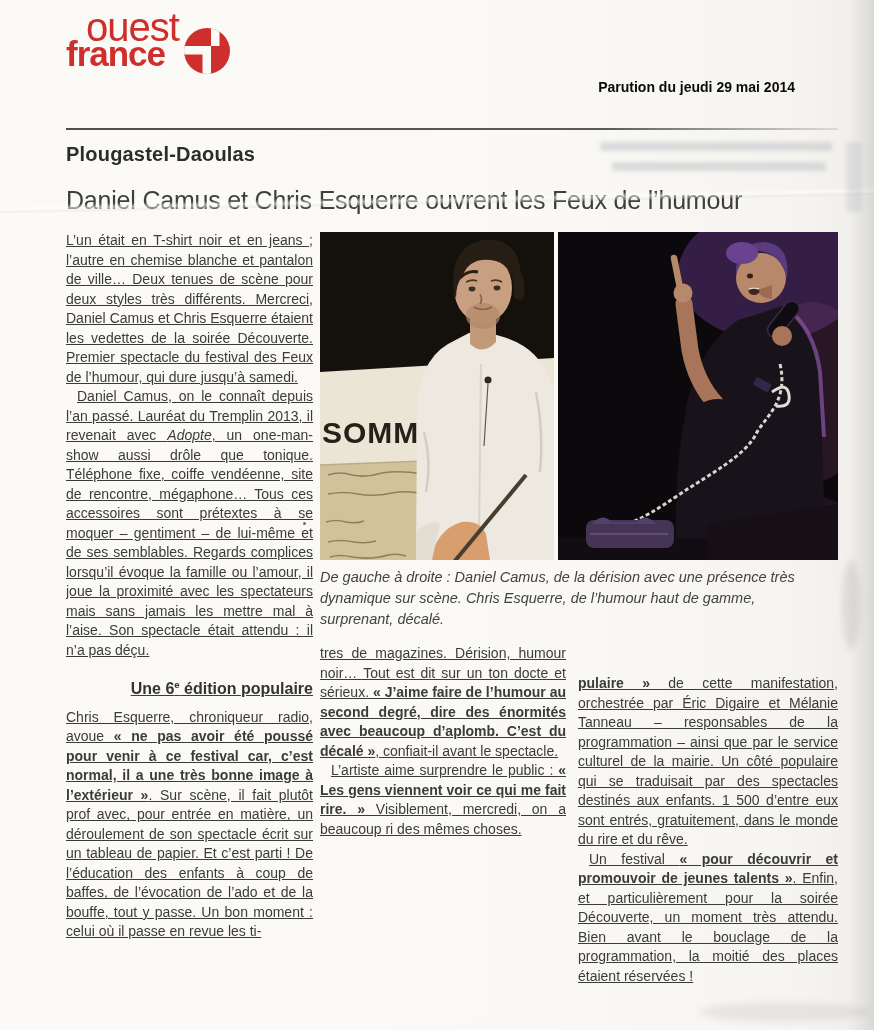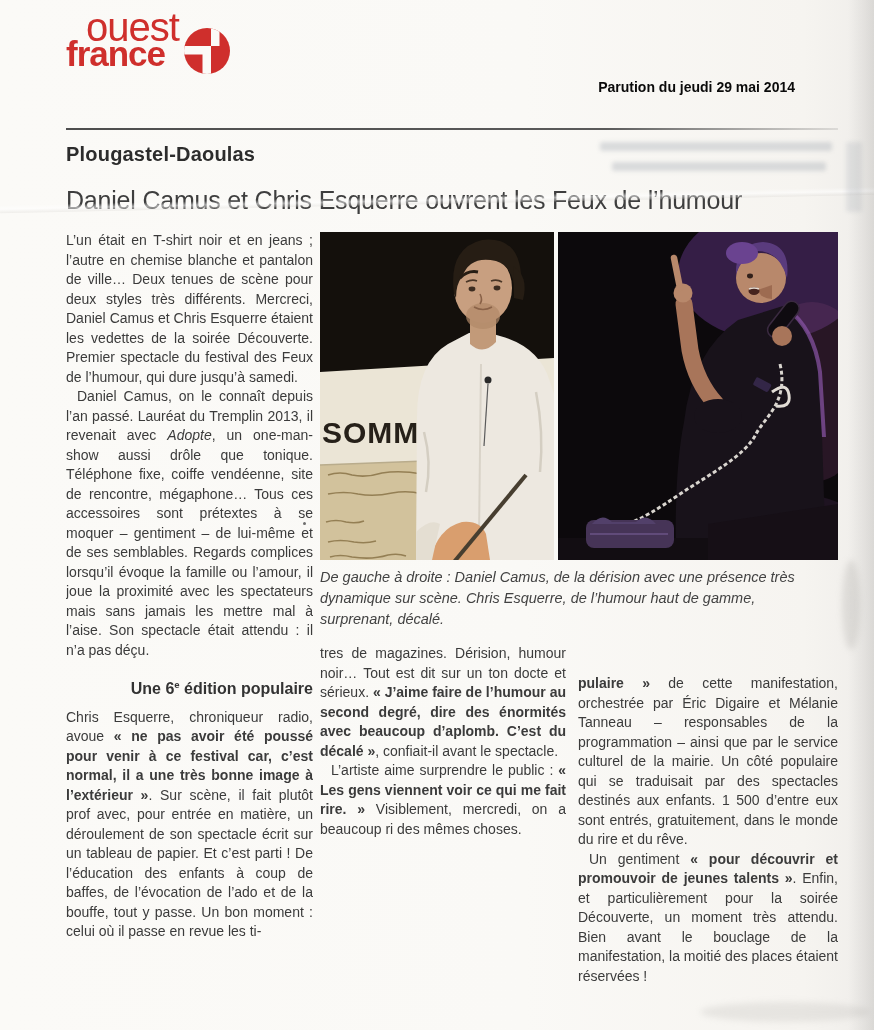--- a/index.html
+++ b/index.html
@@ -14,21 +14,21 @@
   .brand-l1{position:absolute;left:20px;top:0;font-size:40px;font-weight:normal;color:#cf2f2c;letter-spacing:-1px;line-height:30px;}
   .brand-l2{position:absolute;left:0;top:27px;font-size:35px;font-weight:bold;color:#cf2f2c;letter-spacing:-1px;line-height:30px;}
   .brand-mark{position:absolute;left:117px;top:15px;width:48px;height:48px;}
   .parution{position:absolute;right:79px;top:79px;font-size:14px;font-weight:bold;color:#0a0a0a;}
   
   .rule{position:absolute;left:66px;top:128px;width:772px;height:2px;
     background:linear-gradient(90deg,#4e4e4e 0%,#5a5a5a 70%,rgba(90,90,90,.15) 100%);}
   .kicker{position:absolute;left:66px;top:143px;margin:0;font-size:20px;font-weight:bold;color:#2c2c2c;letter-spacing:.2px;}
   .headline{position:absolute;left:66px;top:186px;margin:0;width:772px;font-size:25px;font-weight:normal;color:#3e3e3e;letter-spacing:-.2px;}
   
-  .col{position:absolute;font-size:14px;line-height:19.5px;text-align:justify;color:#3b3b3b;overflow:hidden;}
+  .col{position:absolute;font-size:14px;line-height:19.5px;text-align:justify;color:#3b3b3b;overflow:hidden;text-decoration:underline;}
   .col p{margin:0;}
   .col p + p{text-indent:11px;}
   .col h3{margin:15px 0 9px 0;font-size:16px;font-weight:bold;text-align:right;color:#333;}
   .seg-b{font-weight:bold;}
   .seg-i{font-style:italic;}
   .seg-sup{vertical-align:super;font-size:60%;}
   .col-left{left:66px;top:231px;width:247px;height:756px;}
   .col-mid{left:320px;top:644px;width:246px;height:368px;}
   .col-right{left:578px;top:674px;width:260px;height:368px;}
   
@@ -165,21 +165,21 @@
     </svg>
   </div>
 
   <div class="caption">De gauche à droite : Daniel Camus, de la dérision avec une présence très dynamique sur scène. Chris Esquerre, de l’humour haut de gamme, surprenant, décalé.</div>
   <div class="col col-mid">
       <p><span>tres de magazines. Dérision, humour noir… Tout est dit sur un ton docte et sérieux. </span><span class="seg-b">« J’aime faire de l’humour au second degré, dire des énormités avec beaucoup d’aplomb. C’est du décalé »</span><span>, confiait-il avant le spectacle.</span></p>
       <p><span>L’artiste aime surprendre le public : </span><span class="seg-b">« Les gens viennent voir ce qui me fait rire. »</span><span> Visiblement, mercredi, on a beaucoup ri des mêmes choses.</span></p>
     </div>
   <div class="col col-right">
       <p><span class="seg-b">pulaire »</span><span> de cette manifestation, orchestrée par Éric Digaire et Mélanie Tanneau – responsables de la programmation – ainsi que par le service culturel de la mairie. Un côté populaire qui se traduisait par des spectacles destinés aux enfants. 1 500 d’entre eux sont entrés, gratuitement, dans le monde du rire et du rêve.</span></p>
-      <p><span>Un gentiment </span><span class="seg-b">« pour découvrir et promouvoir de jeunes talents »</span><span>. Enfin, et particulièrement pour la soirée Découverte, un moment très attendu. Bien avant le bouclage de la manifestation, la moitié des places étaient réservées !</span></p>
+      <p><span>Un festival </span><span class="seg-b">« pour découvrir et promouvoir de jeunes talents »</span><span>. Enfin, et particulièrement pour la soirée Découverte, un moment très attendu. Bien avant le bouclage de la programmation, la moitié des places étaient réservées !</span></p>
     </div>
 
   <div class="crease"></div>
   <div class="ghost" style="left:600px;top:142px;width:232px;height:9px;"></div>
   <div class="ghost" style="left:612px;top:162px;width:214px;height:9px;"></div>
   <div class="ghost" style="left:846px;top:142px;width:16px;height:70px;opacity:.25;"></div>
   <div class="smudge" style="left:842px;top:560px;width:18px;height:90px;"></div>
   <div class="smudge" style="left:700px;top:1002px;width:170px;height:20px;opacity:.25;"></div>
   <div class="speck" style="left:303px;top:522px;"></div>
   <div class="edge-band"></div>

